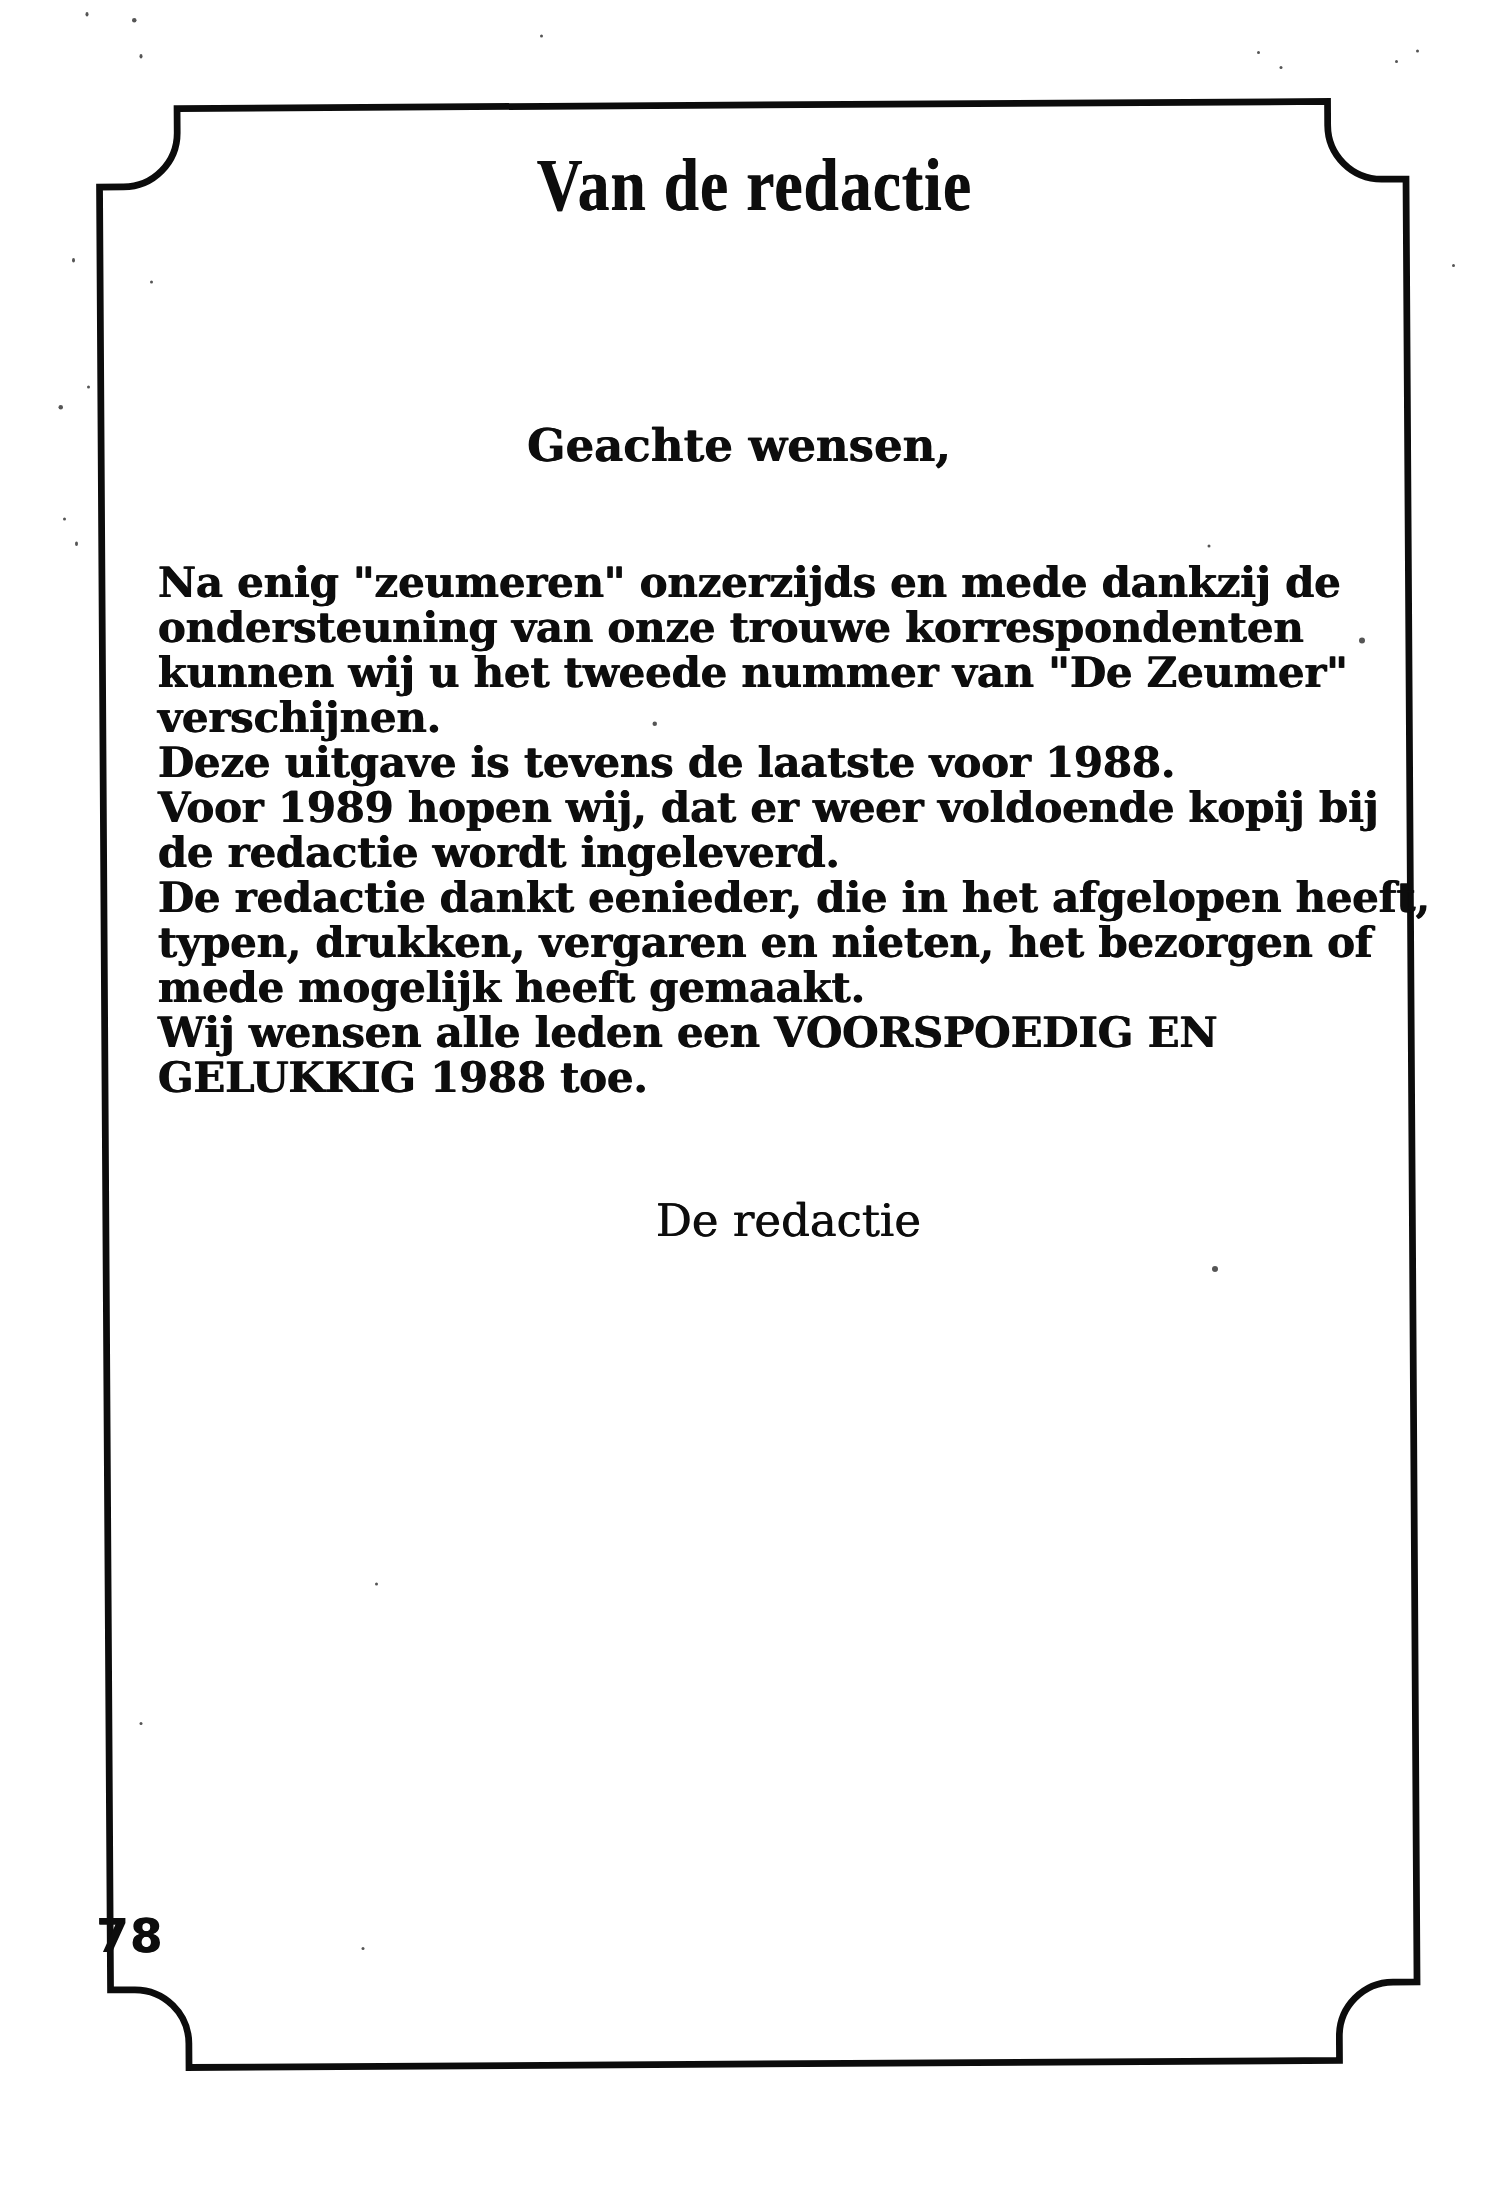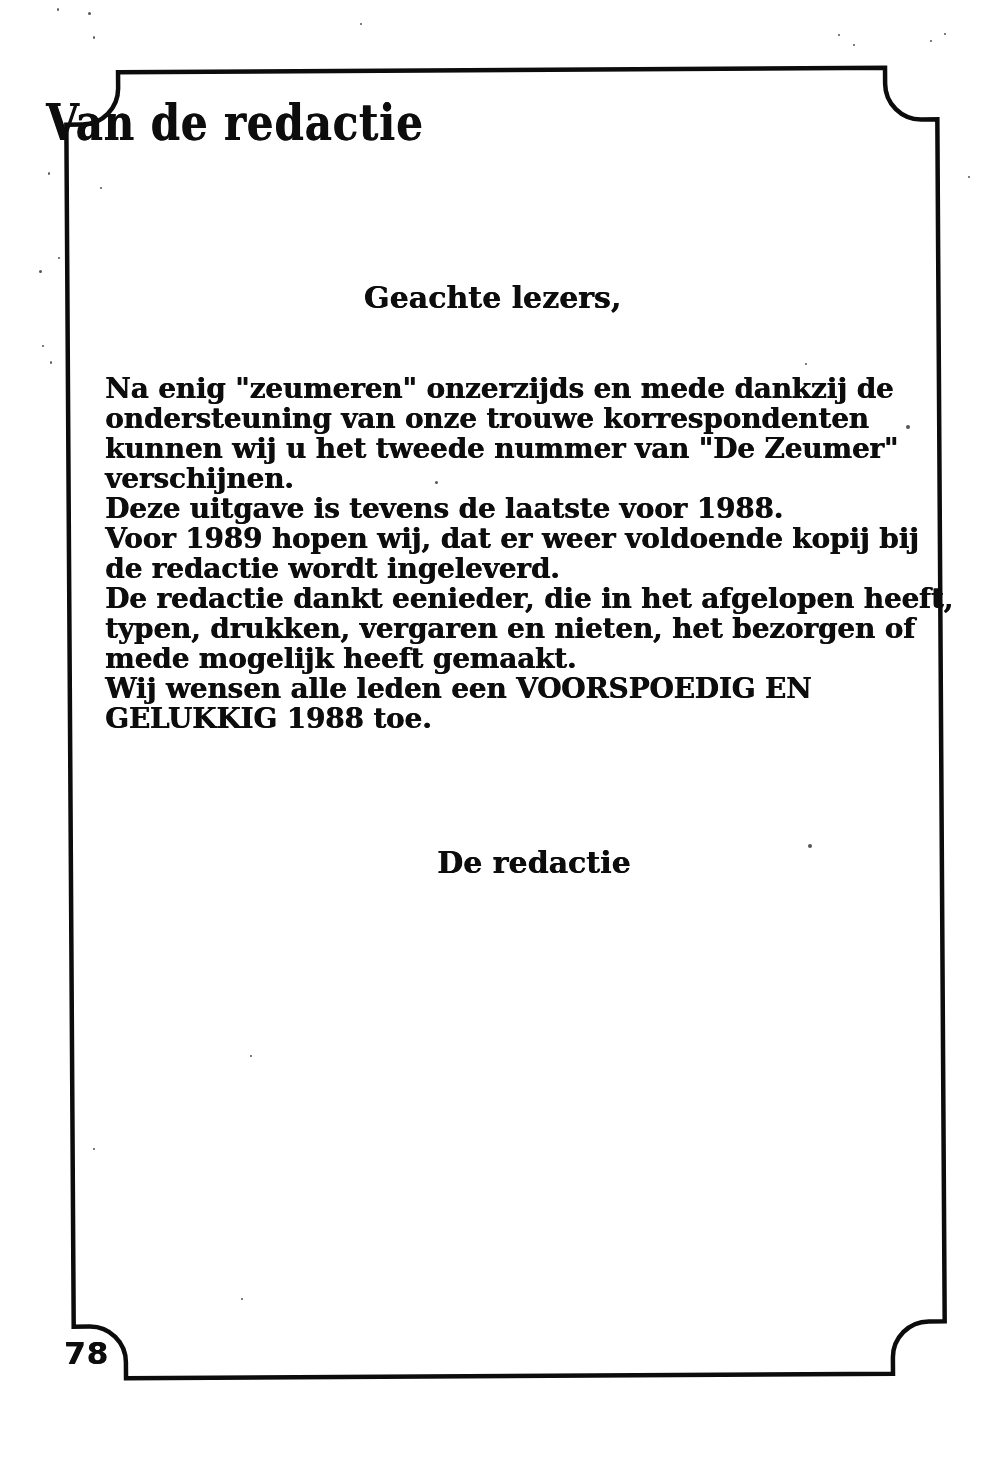--- a/index.html
+++ b/index.html
@@ -23,25 +23,27 @@
     width: 1000px;
     height: 1462px;
     transform: rotate(-0.35deg);
     transform-origin: 505px 720px;
   }
   .title {
     position: absolute;
     left: 10px;
     top: 98px;
     width: 985px;
+    text-align: center;
     font-weight: 700;
     font-size: 50px;
     line-height: 1;
     white-space: nowrap;
     letter-spacing: 1px;
+    font-family: Liberation Serif, serif;
   }
   .title .squeeze {
     display: inline-block;
     transform: scaleX(0.84);
     transform-origin: 50% 50%;
     text-shadow: 0.6px 0 0 #0d0d0d;
   }
   .salutation {
     position: absolute;
     left: 0;
@@ -63,32 +65,32 @@
     line-height: 30px;
     text-shadow: 0.5px 0 0 #0d0d0d;
   }
   .body-line {
     white-space: nowrap;
     letter-spacing: -0.2px;
   }
   .signature {
     position: absolute;
     left: 437px;
-    top: 848px;
-    font-weight: 700;
+    top: 800px;
+    font-weight: 400;
     font-size: 30px;
     line-height: 1;
     white-space: nowrap;
     text-shadow: 0.5px 0 0 #0d0d0d;
     text-align: right;
   }
   .page-number {
     position: absolute;
     left: 64px;
-    top: 1338px;
+    top: 1276px;
     font-family: "DejaVu Sans", "Liberation Sans", sans-serif;
     font-weight: 700;
     font-size: 31px;
     line-height: 1;
     letter-spacing: 1px;
     text-shadow: 0.5px 0 0 #0d0d0d;
   }
   .speck {
     position: absolute;
     background: #1c1c1c;
@@ -118,21 +120,21 @@
              V 122
              L 86 122
              A 36 36 0 0 0 122 86
              Z" fill="none" stroke="#0c0c0c" stroke-width="4.5" stroke-linecap="square"></path>
   </svg>
 
   <div class="title">
     <span class="squeeze">Van de redactie</span>
   </div>
 
-  <div class="salutation">Geachte lezers,</div>
+  <div class="salutation">Geachte wensen,</div>
 
   <div class="body-block">
     <div class="body-line">Na enig "zeumeren" onzerzijds en mede dankzij de</div>
     <div class="body-line">ondersteuning van onze trouwe korrespondenten</div>
     <div class="body-line">kunnen wij u het tweede nummer van "De Zeumer"</div>
     <div class="body-line">verschijnen.</div>
     <div class="body-line">Deze uitgave is tevens de laatste voor 1988.</div>
     <div class="body-line">Voor 1989 hopen wij, dat er weer voldoende kopij bij</div>
     <div class="body-line">de redactie wordt ingeleverd.</div>
     <div class="body-line">De redactie dankt eenieder, die in het afgelopen heeft,</div>

